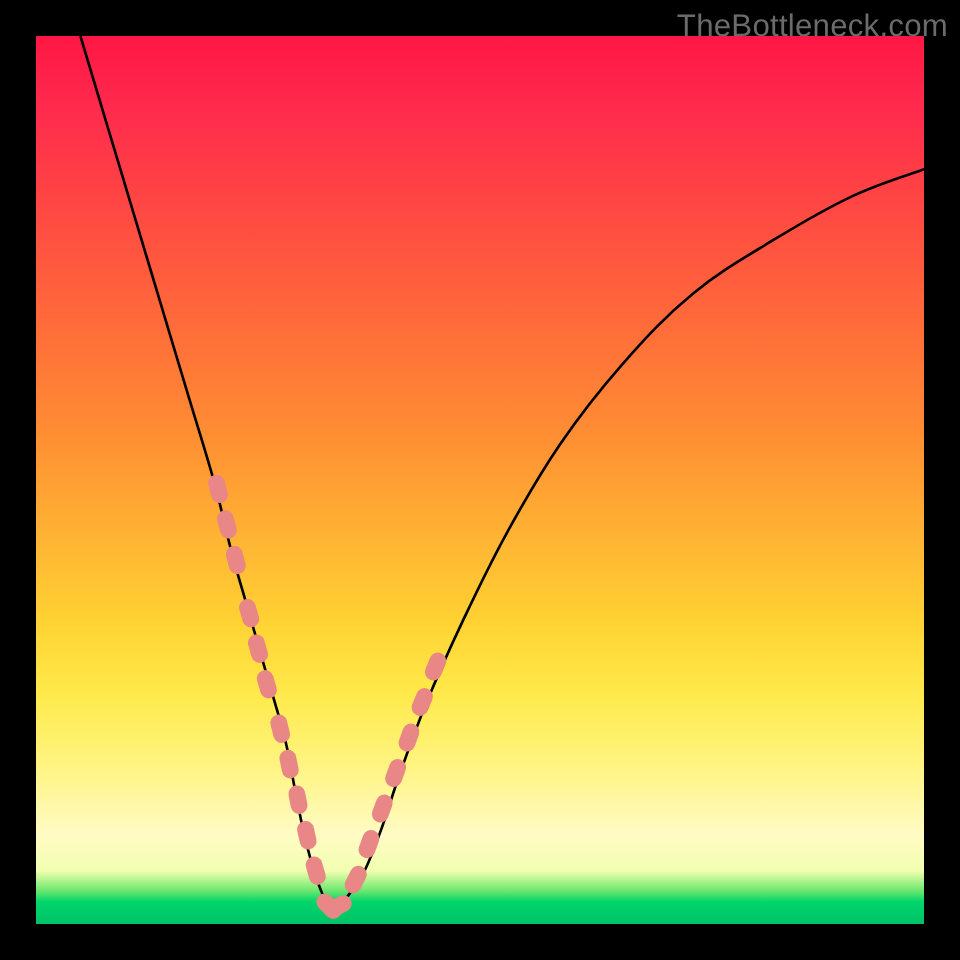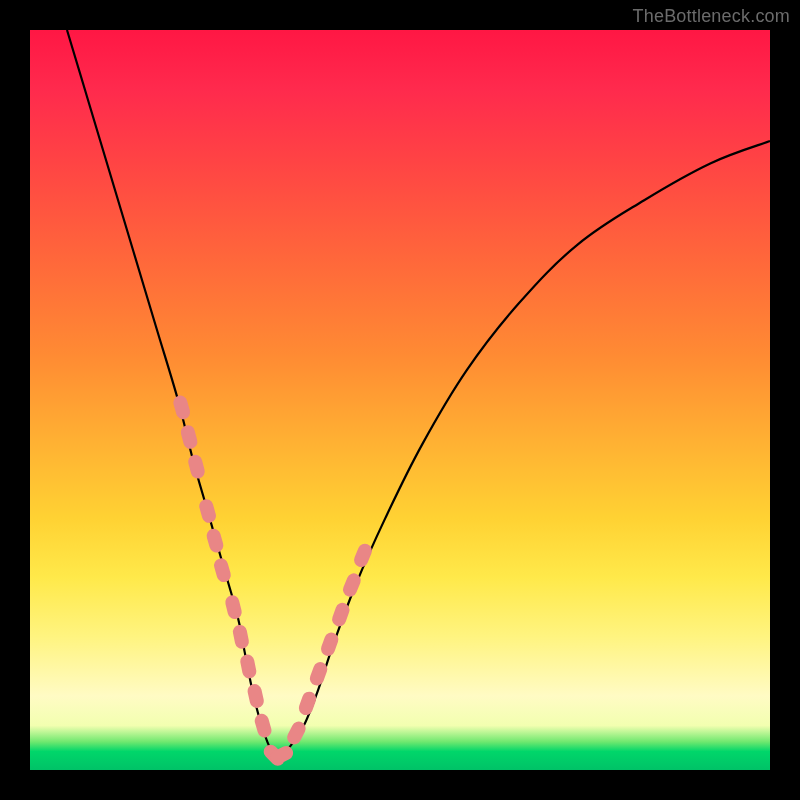--- a/index.html
+++ b/index.html
@@ -38,21 +38,21 @@
       #f2ffb0 94%,
       #6fe86f 96.2%,
       #00d66a 97.5%,
       #00c267 100%
     );
   }
   .watermark {
     position: absolute;
     top: 6px;
     right: 10px;
-    font-size: 18px;
+    font-size: 26px;
     color: #6b6b6b;
     font-weight: 500;
     letter-spacing: 0.2px;
     user-select: none;
     text-align: right;
   }
   svg.curve {
     position: absolute;
     inset: 0;
     width: 740px;

